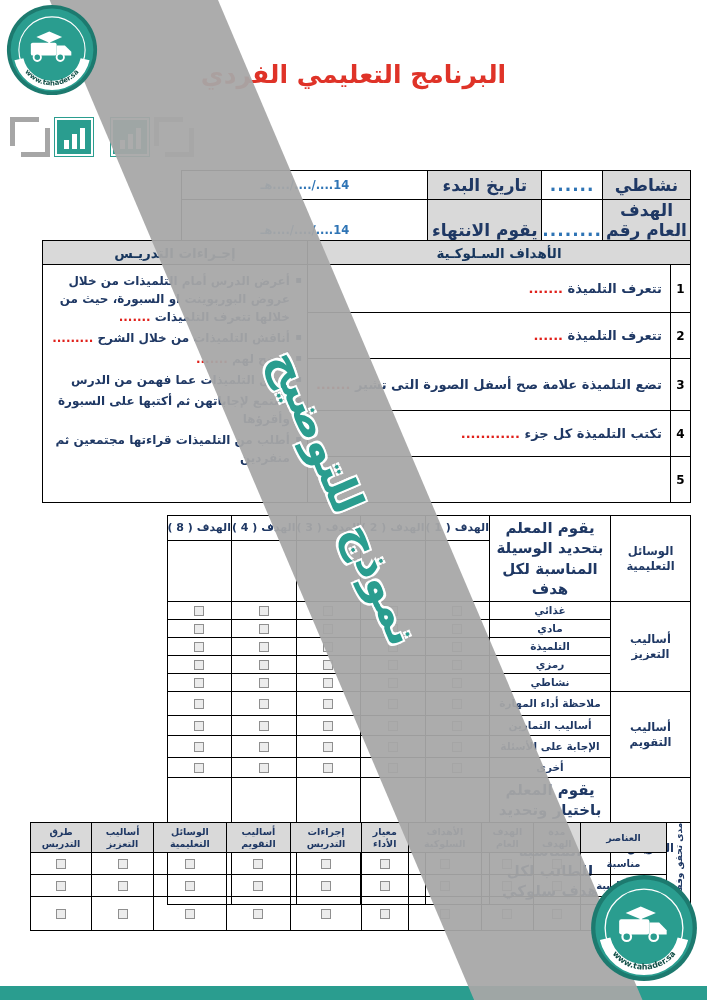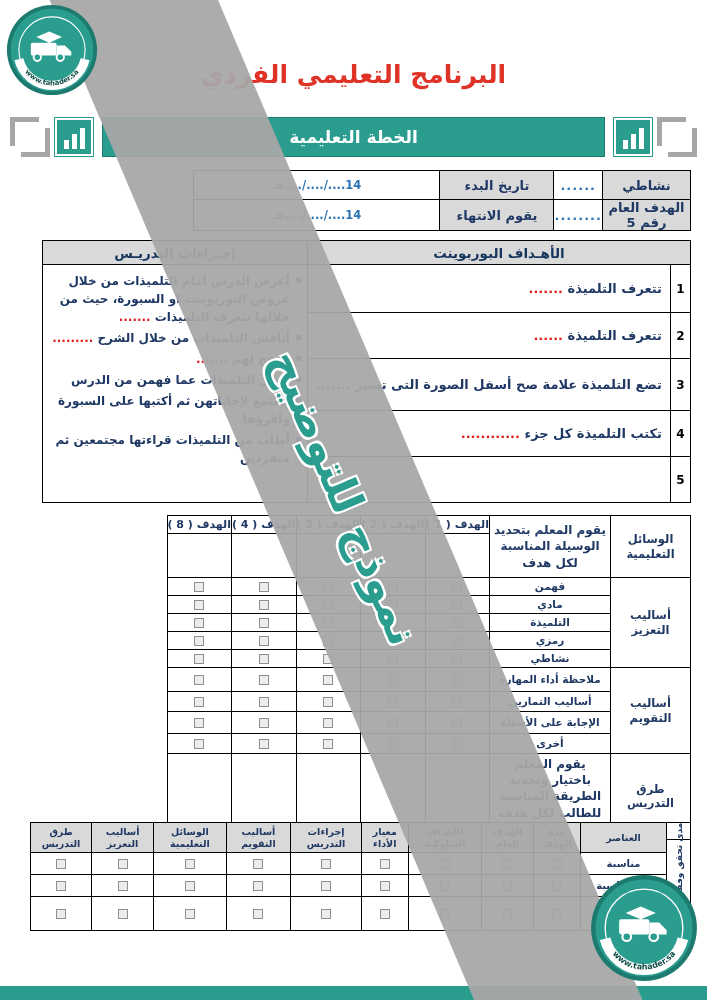--- a/index.html
+++ b/index.html
@@ -24,21 +24,21 @@
   .mini-logo { width:38px; height:38px; background:#2a9d8f; border:2px solid #fff;
                outline:1px solid #2a9d8f; display:flex; align-items:flex-end;
                justify-content:center; gap:3px; padding:5px; }
   .mini-logo .bar { width:5px; background:#fff; }
   .bar.b1{height:9px}.bar.b2{height:15px}.bar.b3{height:21px}
 
   
   .info-table { position:absolute; top:170px; right:16px; left:16px;
                 border-collapse:collapse; table-layout:fixed; z-index:1; }
   .info-table td { border:1.5px solid #000; height:29px; text-align:center;
-                   vertical-align:middle; font-weight:bold; font-size:13px; }
+                   vertical-align:middle; font-weight:bold; font-size:17px; }
   .info-table .g { background:#d9d9d9; color:#1f3864; }
   .info-table .blue { color:#2e74b5; letter-spacing:1px; }
   .info-table .date { font-size:11.5px; }
 
   
   .obj-table { position:absolute; top:240px; right:16px; left:16px;
                border-collapse:collapse; table-layout:fixed; z-index:1; }
   .obj-table th, .obj-table td { border:1.5px solid #000; }
   .obj-table th { background:#d9d9d9; color:#17365d; font-size:13.5px; height:24px; letter-spacing:1px; }
   .obj-table .num { text-align:center; font-weight:bold; font-size:12px; color:#000; }
@@ -50,21 +50,21 @@
                   font-weight:bold; font-size:12px; color:#1f3864; line-height:1.5; }
   .proc-list li::before { content:"▪"; position:absolute; right:0; top:0; color:#1f3864; font-size:10px; }
 
   
   .grid-table { position:absolute; top:515px; right:16px; left:16px;
                 border-collapse:collapse; table-layout:fixed; z-index:1; }
   .grid-table td, .grid-table th { border:1px solid #000; text-align:center; vertical-align:middle;
                                    color:#1f3864; font-weight:bold; }
   .grid-table th { height:18px; font-size:11px; }
   .grid-table .sec-label { font-size:11.5px; line-height:1.3; }
-  .grid-table .sec-note  { font-size:12px; line-height:1.35; padding:2px 4px; }
+  .grid-table .sec-note  { font-size:15px; line-height:1.35; padding:2px 4px; }
   .grid-table .sub { font-size:10.5px; padding:1px 2px; line-height:1.2; }
   .checkbox { width:10px; height:10px; border:1px solid #8f8f8f; background:#ececec; margin:0 auto; }
 
   
   .eval-table { position:absolute; top:822px; right:16px; left:30px;
                 border-collapse:collapse; table-layout:fixed; z-index:1; }
   .eval-table td, .eval-table th { border:1px solid #000; text-align:center; vertical-align:middle; }
   .eval-table th { background:#d9d9d9; color:#1f3864; font-size:9.5px; font-weight:bold;
                    height:30px; line-height:1.25; padding:1px; }
   .eval-table .row-label { color:#1f3864; font-size:10px; font-weight:bold; line-height:1.2; padding:1px; }
@@ -111,23 +111,20 @@
 
   <div class="banner-row">
     <div class="banner-end left">
       <div class="bracket-box"></div>
       <div class="mini-logo">
         <div class="bar b1"></div>
           <div class="bar b2"></div>
           <div class="bar b3"></div>
       </div>
     </div>
-    <div class="banner-bar">
-      <span>الخطة التعليمية</span>
-    </div>
     <div class="banner-end right">
       <div class="mini-logo">
         <div class="bar b1"></div>
           <div class="bar b2"></div>
           <div class="bar b3"></div>
       </div>
       <div class="bracket-box"></div>
     </div>
   </div>
 
@@ -155,21 +152,21 @@
     </table>
 
   <table class="obj-table">
     <colgroup>
         <col style="width:20px">
         <col>
         <col style="width:265px">
       </colgroup>
     <tbody>
         <tr>
-      <th colspan="2">الأهـداف البوربوينت</th>
+      <th colspan="2">الأهداف السـلوكـية</th>
       <th>إجـراءات التدريـس</th>
     </tr>
     <tr style="height:48px">
       <td class="num">1</td>
       <td class="obj"><span>تتعرف التلميذة</span> <span class="rdots">.......</span></td>
       <td class="proc" rowspan="5">
         <ul class="proc-list">
           <li><span>أعرض الدرس أمام التلميذات من خلال عروض البوربوينت او السبورة، حيث من خلالها تتعرف التلميذات</span> <span class="rdots">.......</span></li>
           <li><span>أناقش التلميذات من خلال الشرح</span> <span class="rdots">.........</span></li>
           <li><span>أوضح لهم</span> <span class="rdots">.......</span></li>
@@ -220,21 +217,21 @@
     </tr>
     <tr style="height:44px">
       <td></td>
           <td></td>
           <td></td>
           <td></td>
           <td></td>
     </tr>
     <tr style="height:18px">
       <td class="sec-label" rowspan="5">أساليب التعزيز</td>
-      <td class="sub">فهمن</td>
+      <td class="sub">غذائي</td>
       <td>
             <div class="checkbox"></div>
           </td>
           <td>
             <div class="checkbox"></div>
           </td>
           <td>
             <div class="checkbox"></div>
           </td>
           <td>

